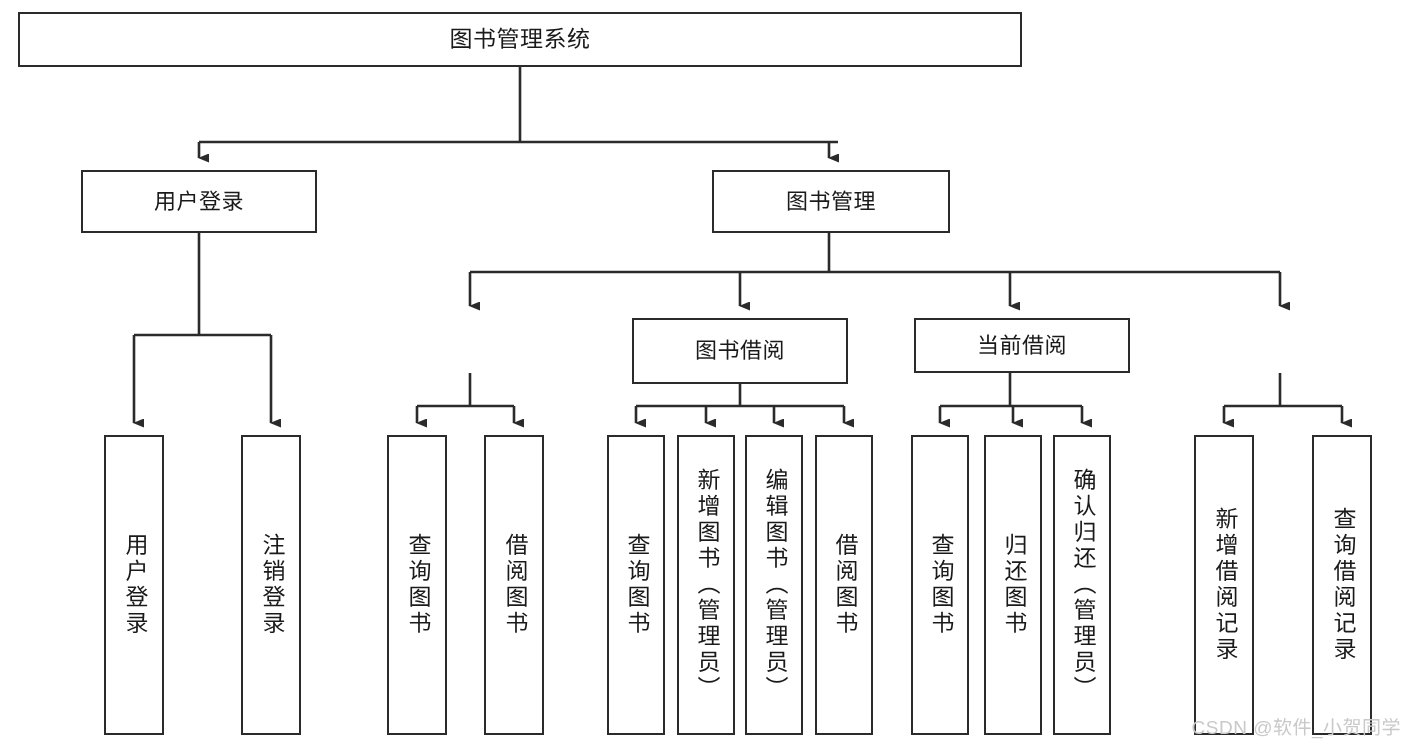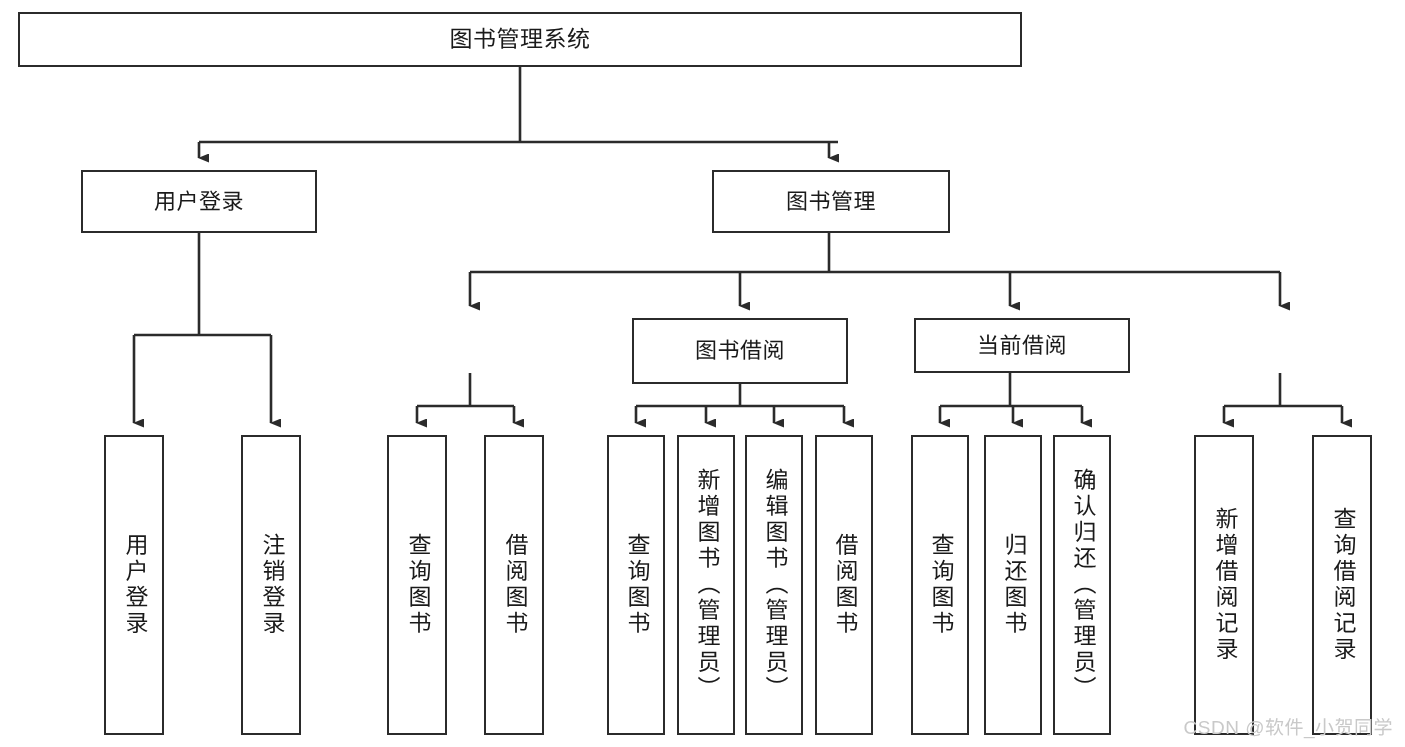--- a/index.html
+++ b/index.html
@@ -59,21 +59,21 @@
     writing-mode: vertical-rl;
     text-orientation: upright;
     font-size: 23px;
     line-height: 1.12;
     letter-spacing: 3px;
     white-space: normal;
     max-height: 100%;
   }
   #watermark {
     position: absolute;
-    right: 12px;
+    right: 4px;
     bottom: 8px;
     font-size: 19px;
     color: #c9c9c9;
     letter-spacing: 0.5px;
     white-space: nowrap;
     z-index: 5;
     font-family: "Liberation Sans", "DejaVu Sans", sans-serif;
     margin-left: 8px;
   }
 </style>

